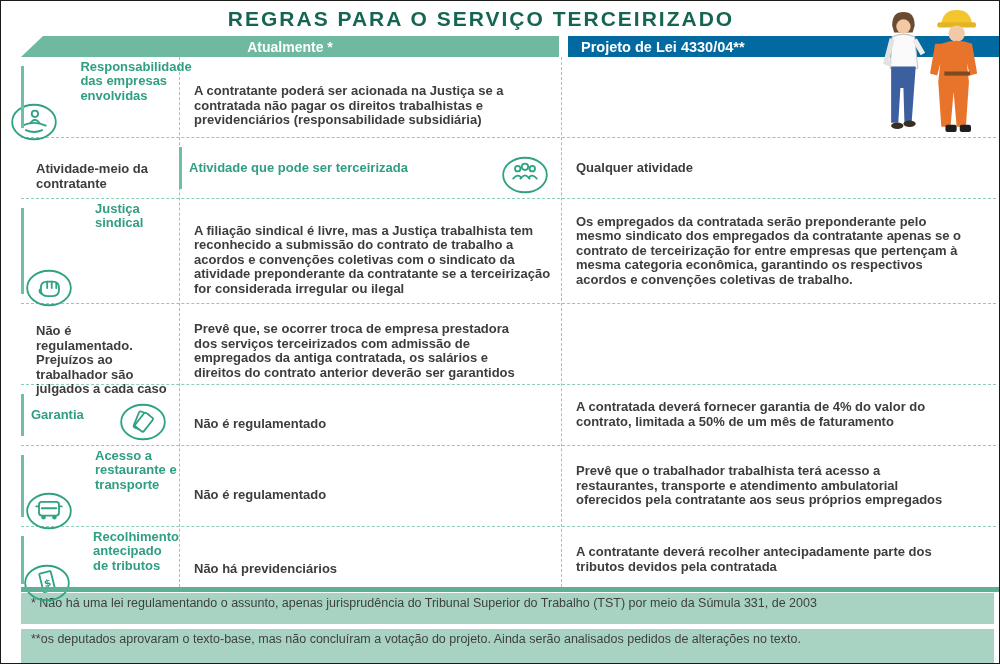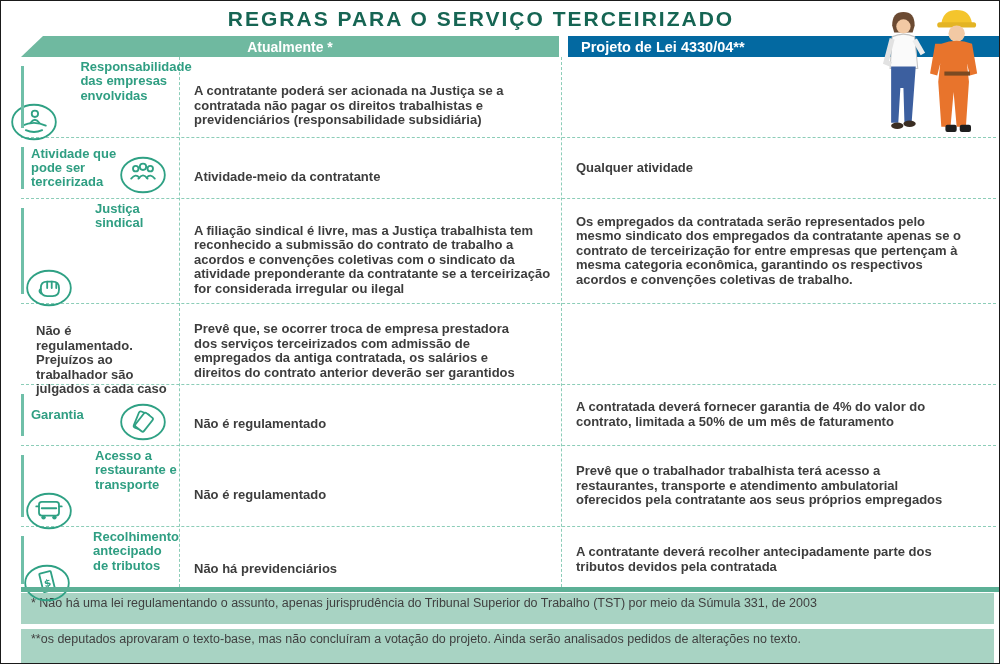--- a/index.html
+++ b/index.html
@@ -112,55 +112,55 @@
           <path class="st" d="M17 31 q9 4 18 0"></path>
         </svg>
         <span class="label-text">Responsabilidade das empresas envolvidas</span>
       </div>
       <div class="cell mid">
           <span>A contratante poderá ser acionada na Justiça se a contratada não pagar os direitos trabalhistas e previdenciários (responsabilidade subsidiária)</span>
         </div>
     </div>
 
     <div class="row">
+      <div class="cell mid">
+          <span>Atividade-meio da contratante</span>
+        </div>
       <div class="cell label-cell">
         <svg class="icon-svg label-icon" width="52" height="40" viewBox="0 0 52 44">
           <ellipse class="st" cx="26" cy="22" rx="24" ry="19"></ellipse>
           <circle class="st" cx="18" cy="15" r="3"></circle>
           <circle class="st" cx="26" cy="13" r="3.5"></circle>
           <circle class="st" cx="34" cy="15" r="3"></circle>
           <path class="st" d="M13 26 q5 -6 9 -1"></path>
           <path class="st" d="M21 26 q5 -7 10 0"></path>
           <path class="st" d="M30 25 q4 -5 9 1"></path>
         </svg>
         <span class="label-text">Atividade que pode ser terceirizada</span>
       </div>
-      <div class="cell mid">
-          <span>Atividade-meio da contratante</span>
-        </div>
       <div class="cell bill">
           <span>Qualquer atividade</span>
         </div>
     </div>
 
     <div class="row">
       <div class="cell label-cell">
         <svg class="icon-svg label-icon" width="52" height="40" viewBox="0 0 52 44">
           <ellipse class="st" cx="26" cy="22" rx="24" ry="19"></ellipse>
           <path class="st" d="M17 22 q0 -7 7 -7 h6 q7 0 7 7 v2 q0 7 -7 7 h-6 q-7 0 -7 -7 z"></path>
           <path class="st" d="M24 15 v7 M29 15 v7 M34 17 v5"></path>
           <path class="st" d="M17 23 q-3 2 0 5"></path>
         </svg>
         <span class="label-text">Justiça sindical</span>
       </div>
       <div class="cell mid">
           <span>A filiação sindical é livre, mas a Justiça trabalhista tem reconhecido a submissão do contrato de trabalho a acordos e convenções coletivas com o sindicato da atividade preponderante da contratante se a terceirização for considerada irregular ou ilegal</span>
         </div>
       <div class="cell bill">
-          <span>Os empregados da contratada serão representados pelo mesmo sindicato dos empregados da contratante apenas se o contrato de terceirização for entre empresas que pertençam à mesma categoria econômica, garantindo os respectivos acordos e convenções coletivas de trabalho.</span>
+          <span>Os empregados da contratada serão preponderante pelo mesmo sindicato dos empregados da contratante apenas se o contrato de terceirização for entre empresas que pertençam à mesma categoria econômica, garantindo os respectivos acordos e convenções coletivas de trabalho.</span>
         </div>
     </div>
 
     <div class="row">
       <div class="cell mid">
           <span>Não é regulamentado. Prejuízos ao trabalhador são julgados a cada caso</span>
         </div>
       <div class="cell bill">
           <span>Prevê que, se ocorrer troca de empresa prestadora dos serviços terceirizados com admissão de empregados da antiga contratada, os salários e direitos do contrato anterior deverão ser garantidos</span>
         </div>

